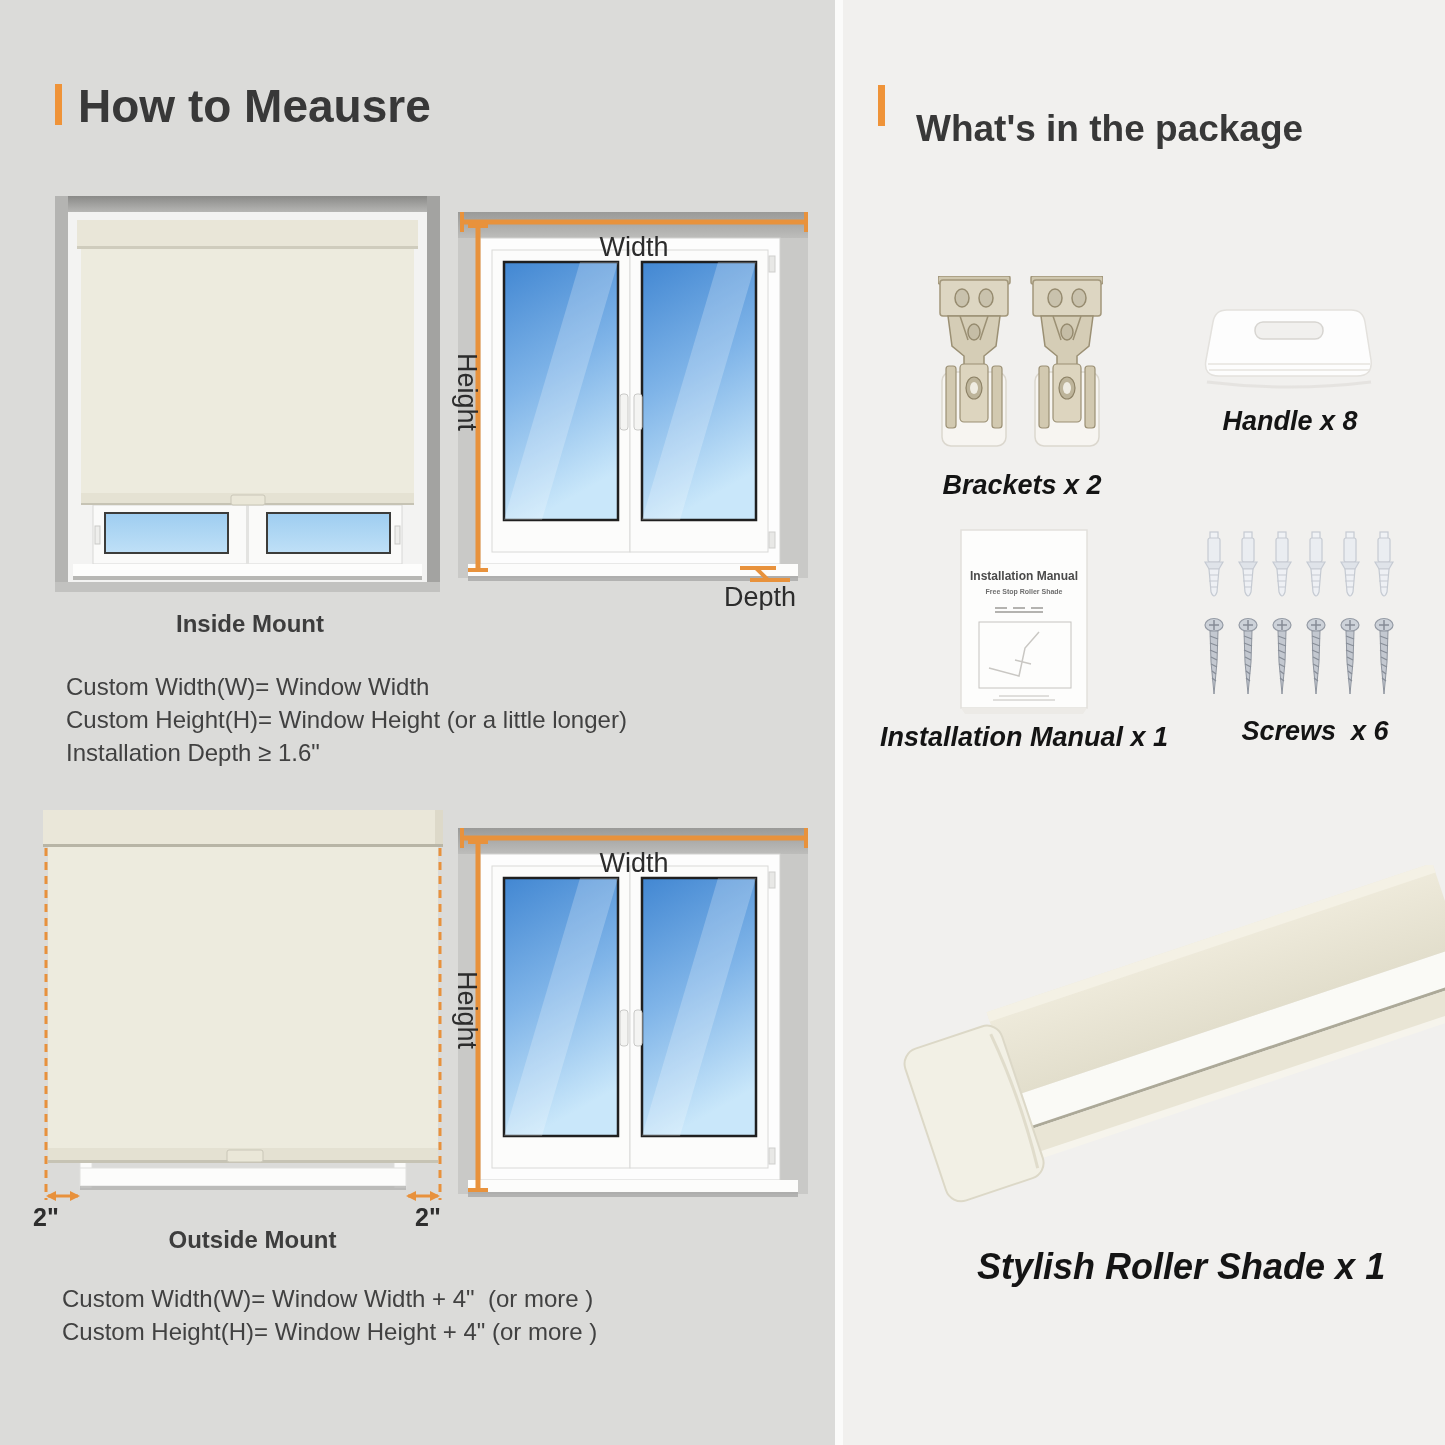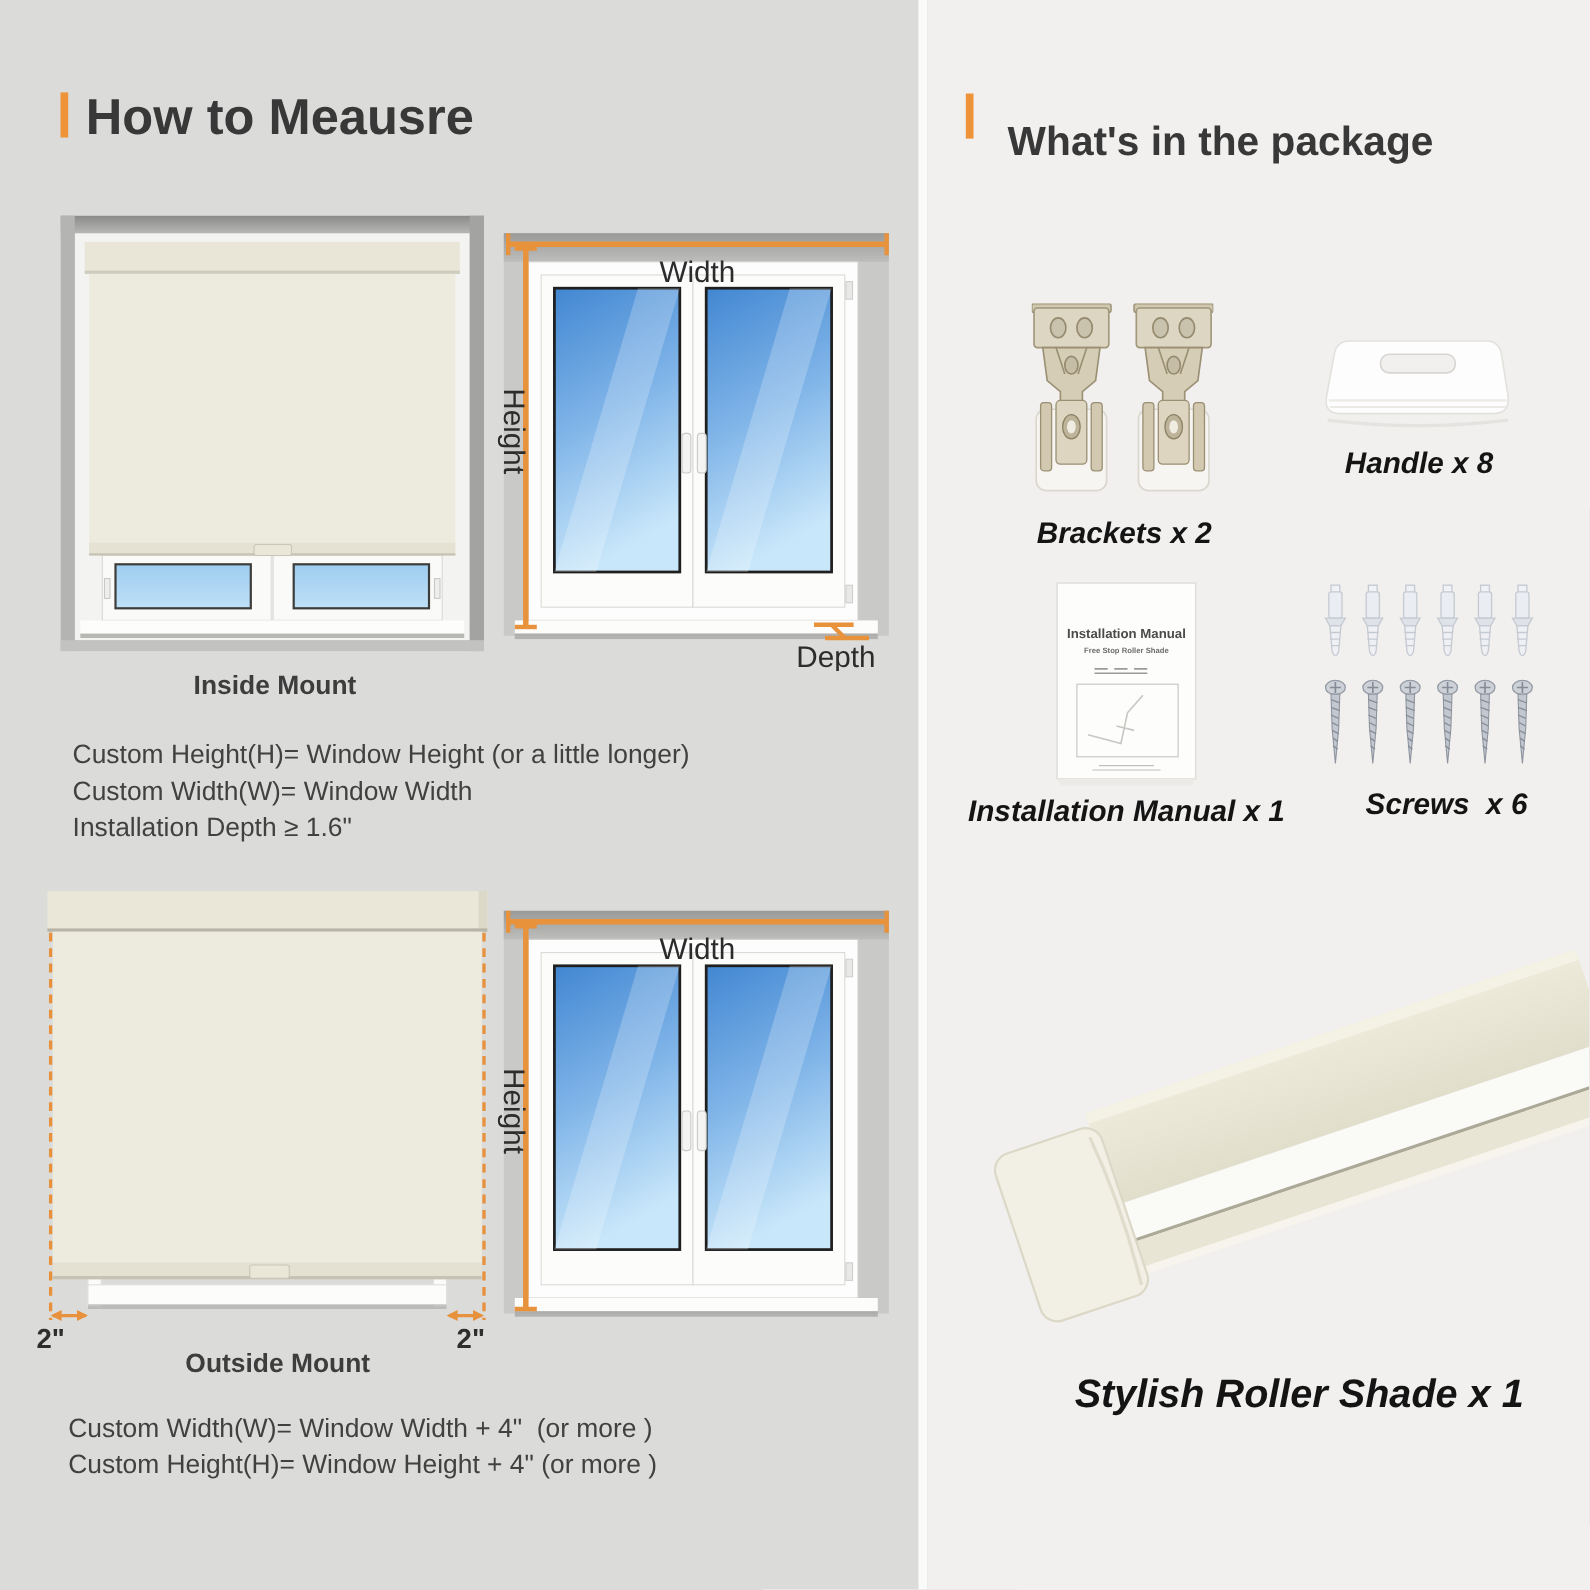--- a/index.html
+++ b/index.html
@@ -103,22 +103,22 @@
       <line x1="306" y1="372" x2="318" y2="384" stroke="#e8923c" stroke-width="4"></line>
       <line x1="300" y1="384" x2="340" y2="384" stroke="#e8923c" stroke-width="4"></line>
       <text class="diagram-label" x="184" y="60" text-anchor="middle">Width</text>
       <text class="diagram-label" x="8" y="196" text-anchor="middle" transform="rotate(90 8 196)">Height</text>
       <text class="diagram-label" x="310" y="410" text-anchor="middle">Depth</text>
     </svg>
 
     <h2 class="mount-heading" style="left:55px;top:610px;width:390px;margin:0;">Inside Mount</h2>
 
     <div class="abs" style="left:66px;top:670px;">
+      <div class="spec-line">Custom Width(W)= Window Width</div>
       <div class="spec-line">Custom Height(H)= Window Height (or a little longer)</div>
-      <div class="spec-line">Custom Width(W)= Window Width</div>
       <div class="spec-line">Installation Depth ≥ 1.6"</div>
     </div>
 
     <svg class="abs" style="left:31px;top:802px;" width="424" height="432" viewBox="0 0 424 432">
       <defs>
         <linearGradient id="pane2" x1="0" y1="0" x2="0" y2="1">
           <stop offset="0" stop-color="#9ecdf0"></stop>
             <stop offset="1" stop-color="#bfe0f7"></stop>
         </linearGradient>
       </defs>

